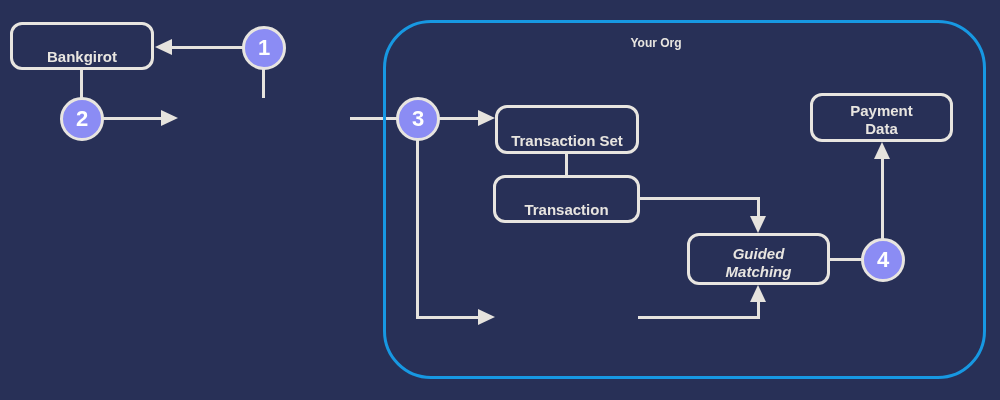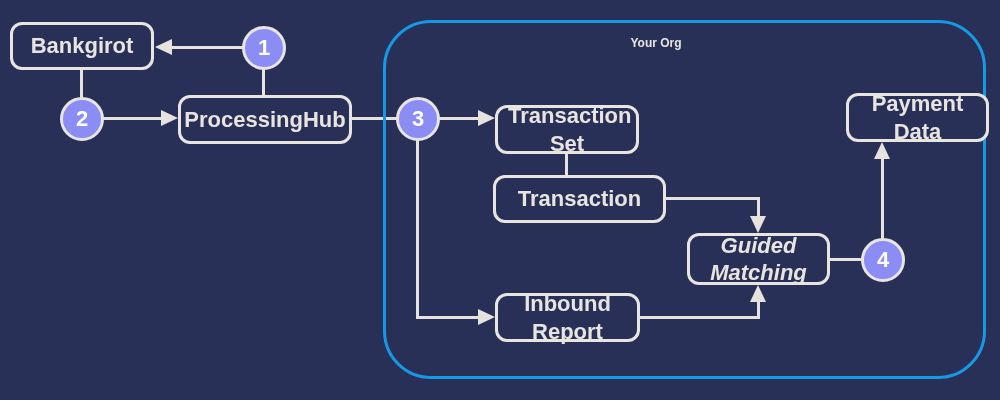--- a/index.html
+++ b/index.html
@@ -62,26 +62,26 @@
     font-weight: bold;
     z-index: 3;
   }
   .node {
     position: absolute;
     box-sizing: border-box;
     border: 3px solid var(--node-border);
     border-radius: 12px;
     background: var(--page-bg);
     color: var(--node-text);
-    font-size: 22px;
+    font-size: 15px;
     font-weight: bold;
     line-height: 1.25;
     text-align: center;
     display: flex;
-    align-items: center;
+    align-items: flex-end;
     justify-content: center;
     z-index: 4;
   }
   .node span { display: inline-block; }
   .step {
     position: absolute;
     box-sizing: border-box;
     width: 44px; height: 44px;
     border: 3px solid var(--node-border);
     border-radius: 50%;
@@ -133,37 +133,31 @@
 
   <div class="line v" style="left:881px; top:156px; height:84px;"></div>
   <div class="arr up" style="left:874px; top:142px;"></div>
 
   <div id="org-box"></div>
   <div id="org-label">Your Org</div>
 
   <div class="node" style="left:10px;  top:22px;  width:144px; height:48px;">
     <span>Bankgirot</span>
   </div>
-  <div class="node" style="left:178px; top:95px;  width:174px; height:49px;">
-    <span>ProcessingHub</span>
-  </div>
   <div class="node" style="left:495px; top:93px;  width:144px; height:49px;margin-top:12px;">
     <span style="width:118px;">Transaction Set</span>
   </div>
-  <div class="node" style="left:493px; top:175px; width:173px; height:48px;">
+  <div class="node" style="left:493px; top:175px; width:147px; height:48px;">
     <span>Transaction</span>
   </div>
-  <div class="node" style="left:846px; top:93px;  width:143px; height:49px;">
+  <div class="node" style="left:810px; top:93px;  width:143px; height:49px;">
     <span style="width:92px;">Payment Data</span>
   </div>
   <div class="node" style="left:687px; top:233px; width:143px; height:52px;">
     <span style="width:100px;font-style:italic;">Guided Matching</span>
-  </div>
-  <div class="node" style="left:495px; top:293px; width:145px; height:49px;">
-    <span style="width:92px;">Inbound Report</span>
   </div>
 
   <div class="step" style="left:242px; top:26px;">
     <span>1</span>
   </div>
   <div class="step" style="left:60px;  top:97px;">
     <span>2</span>
   </div>
   <div class="step" style="left:396px; top:97px;">
     <span>3</span>

